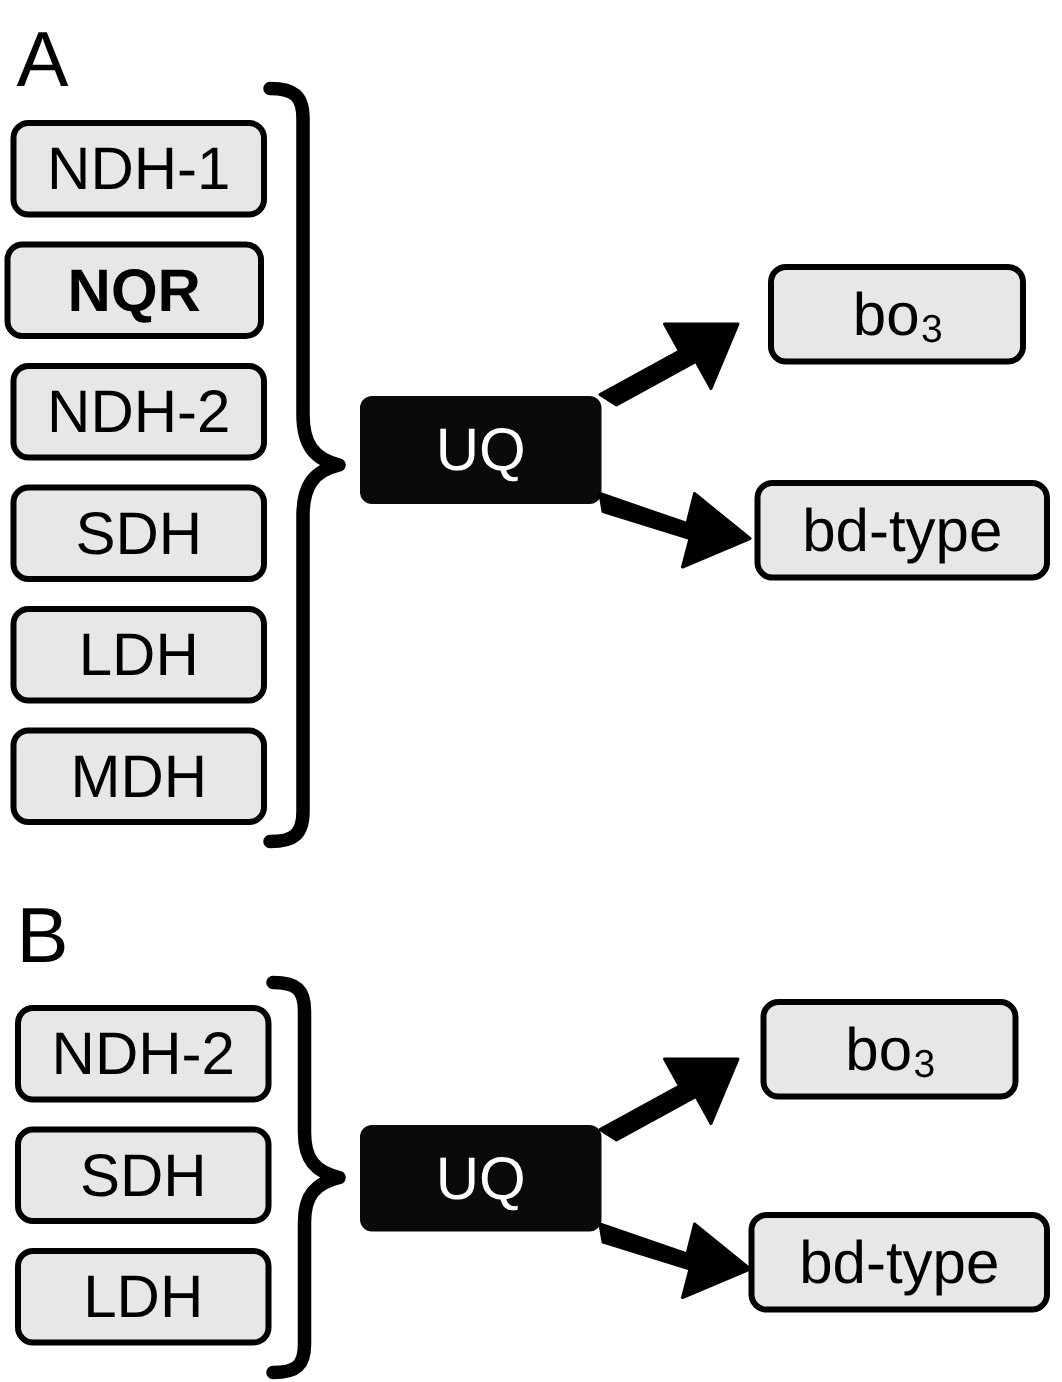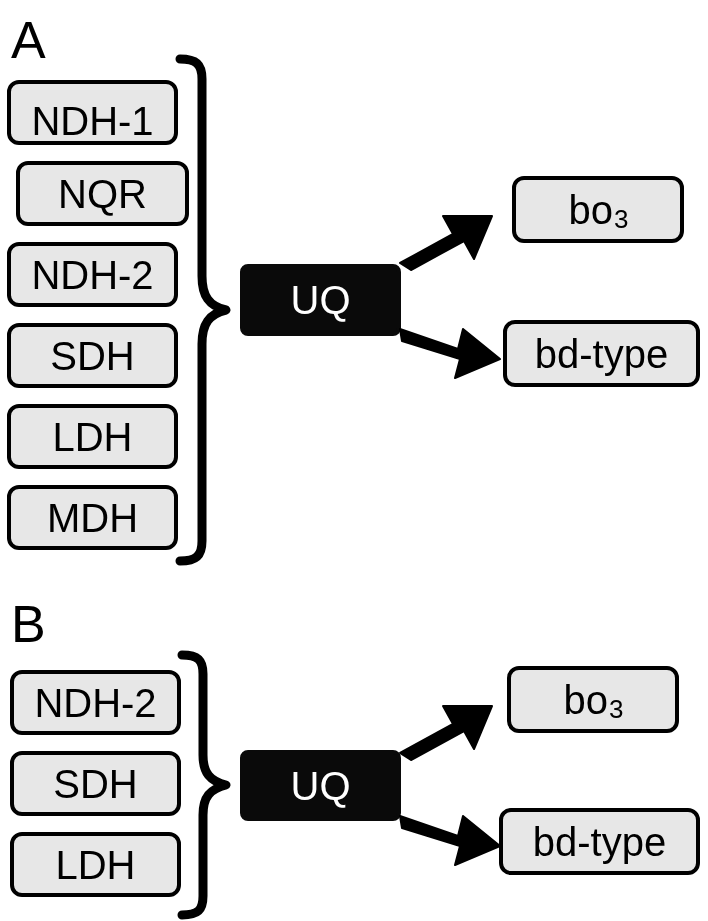--- a/index.html
+++ b/index.html
@@ -68,24 +68,24 @@
 </style>
 </head>
 <body>
 
 <div id="diagram-root">
 
   <div class="panel" style="top:0px;height:580px;">
 
     <div class="panel-letter" style="left:11px; top:14px;">A</div>
 
-    <div class="node-box" style="left:7px; top:80px; width:171px; height:65px;align-items:flex-end;">
+    <div class="node-box" style="left:7px; top:80px; width:171px; height:65px;">
       <span>NDH-1</span>
     </div>
-    <div class="node-box" style="left:16px; top:161px; width:173px; height:65px;">
+    <div class="node-box" style="left:3px; top:161px; width:173px; height:65px;font-weight:bold;">
       <span>NQR</span>
     </div>
     <div class="node-box" style="left:7px; top:242px; width:171px; height:65px;">
       <span>NDH-2</span>
     </div>
     <div class="node-box" style="left:7px; top:323px; width:171px; height:65px;">
       <span>SDH</span>
     </div>
     <div class="node-box" style="left:7px; top:404px; width:171px; height:65px;">
       <span>LDH</span>

